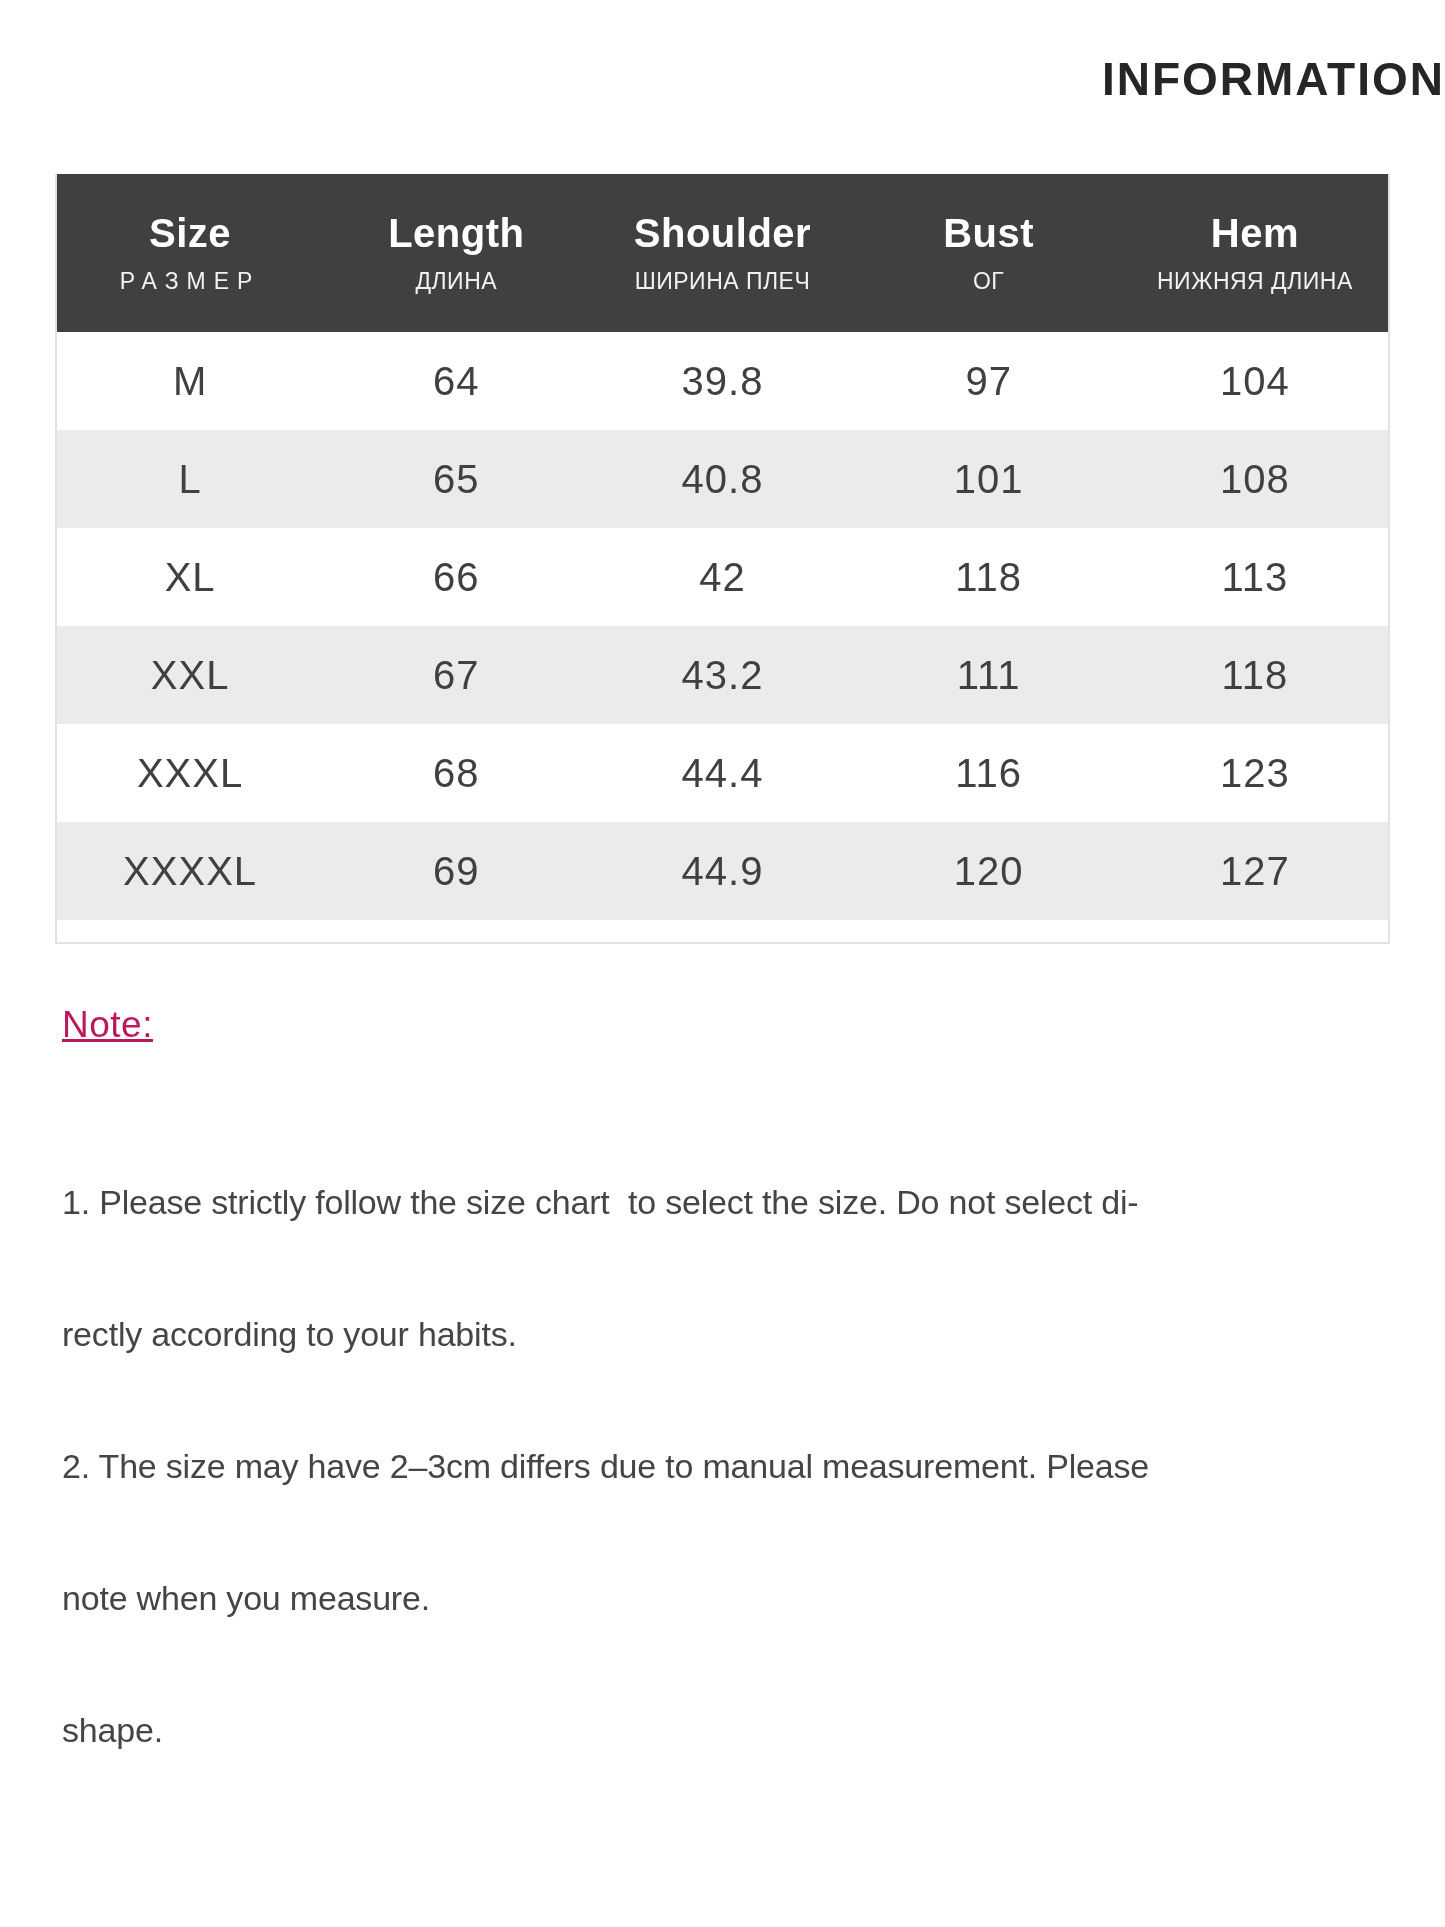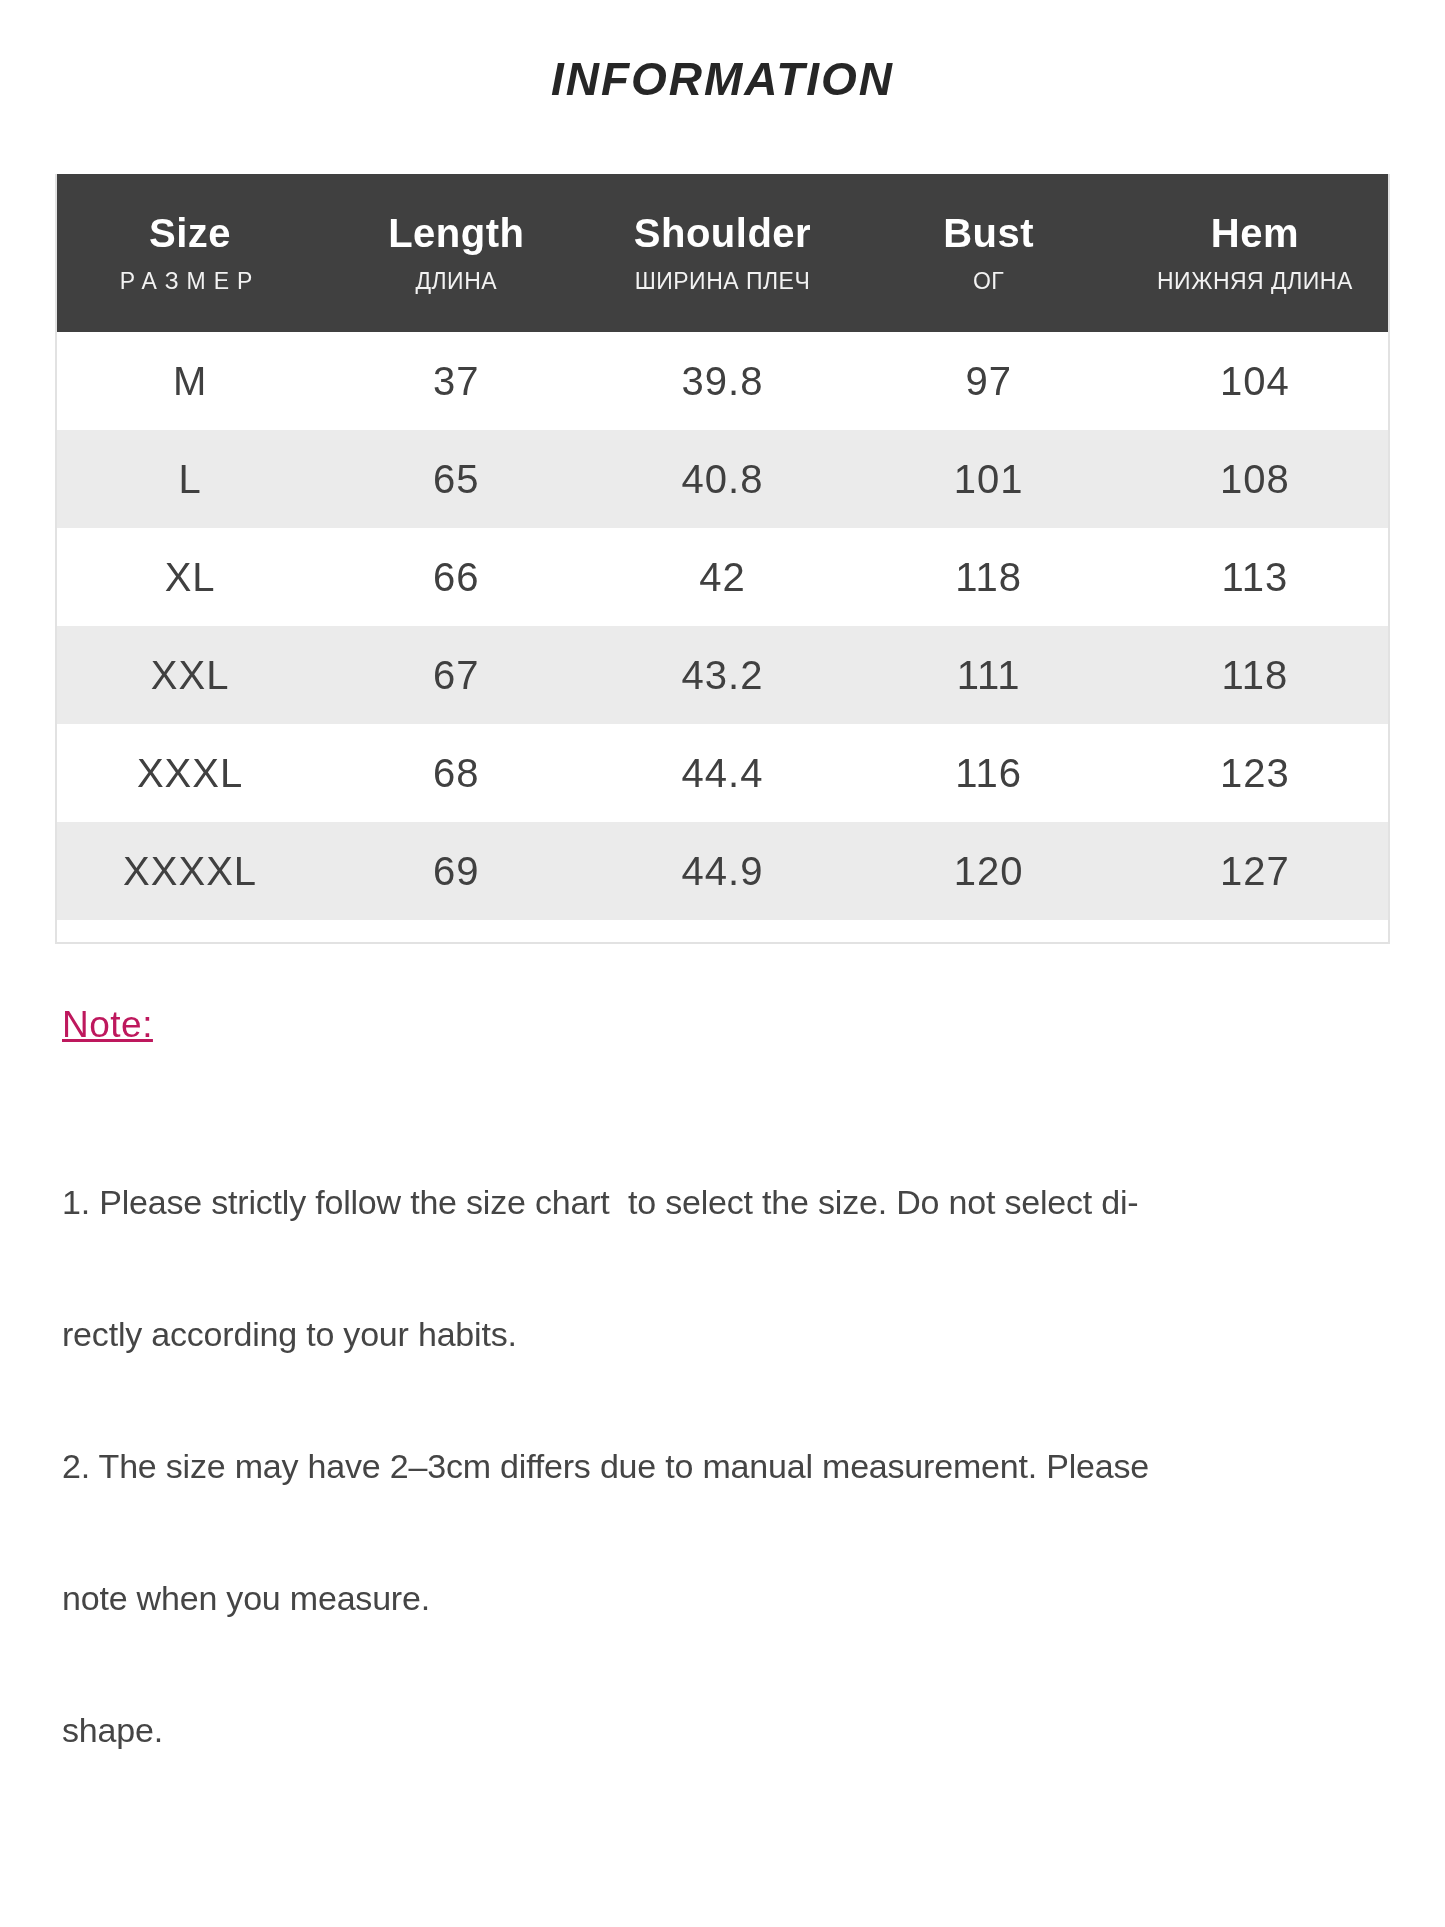--- a/index.html
+++ b/index.html
@@ -9,26 +9,25 @@
     height:1927px;
     margin:0 auto;
     background:#ffffff;
     font-family:"Liberation Sans", sans-serif;
     color:#333;
     overflow:hidden;
     box-sizing:border-box;
   }
   .title{
     padding-top:52px;
-    text-align:center;
+    text-align:right;
     font-size:46px;
     font-weight:700;
     letter-spacing:2px;
     color:#262626;
-    font-style:italic;
   }
   .table-card{
     width:1331px;
     margin:68px auto 0;
     border-left:2px solid #e2e2e2;
     border-right:2px solid #e2e2e2;
     border-bottom:2px solid #e2e2e2;
     padding-bottom:22px;
     box-sizing:content-box;
   }
@@ -116,21 +115,21 @@
           </th>
           <th>
             <span class="en">Hem</span>
             <span class="ru">НИЖНЯЯ ДЛИНА</span>
           </th>
         </tr>
       </thead>
       <tbody>
         <tr>
           <td>M</td>
-          <td>37</td>
+          <td>64</td>
           <td>39.8</td>
           <td>97</td>
           <td>104</td>
         </tr>
         <tr class="odd">
           <td>L</td>
           <td>65</td>
           <td>40.8</td>
           <td>101</td>
           <td>108</td>

